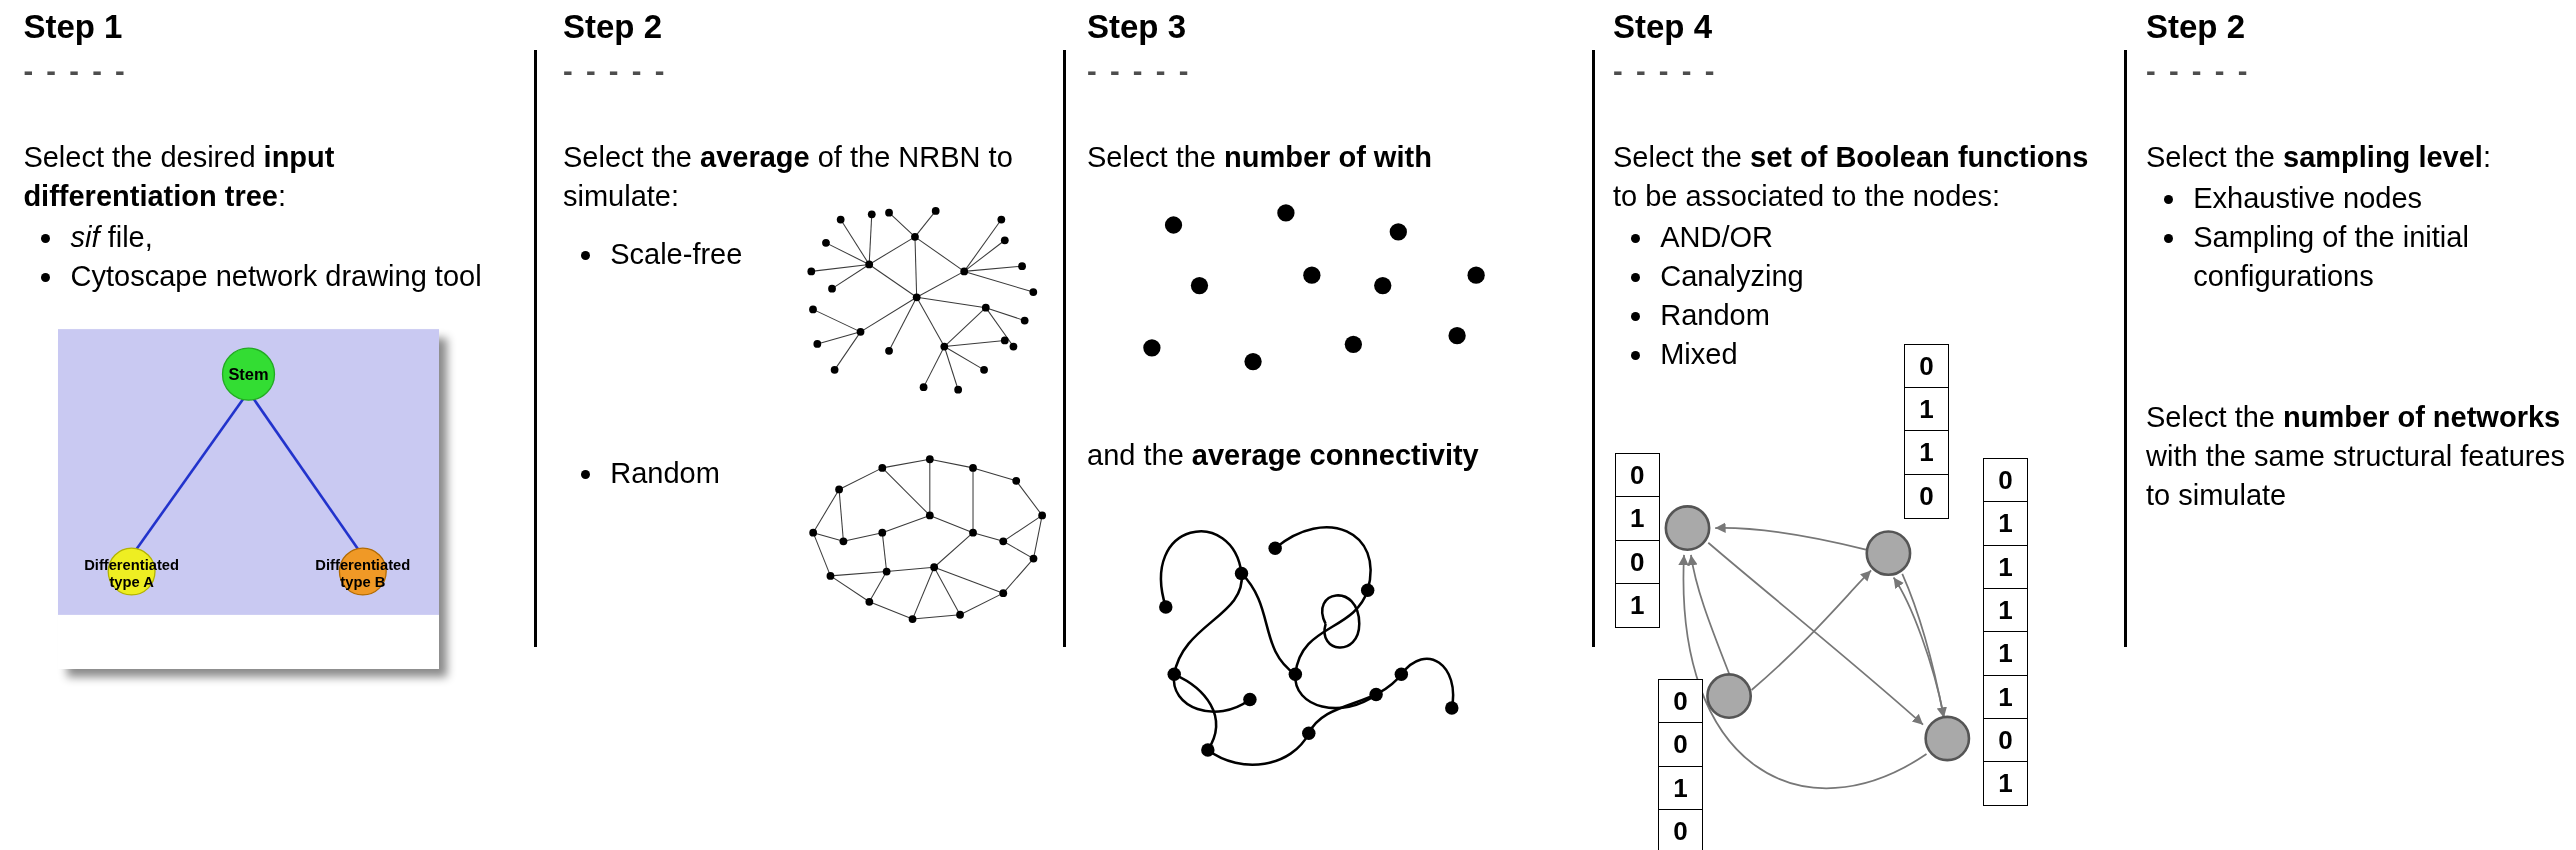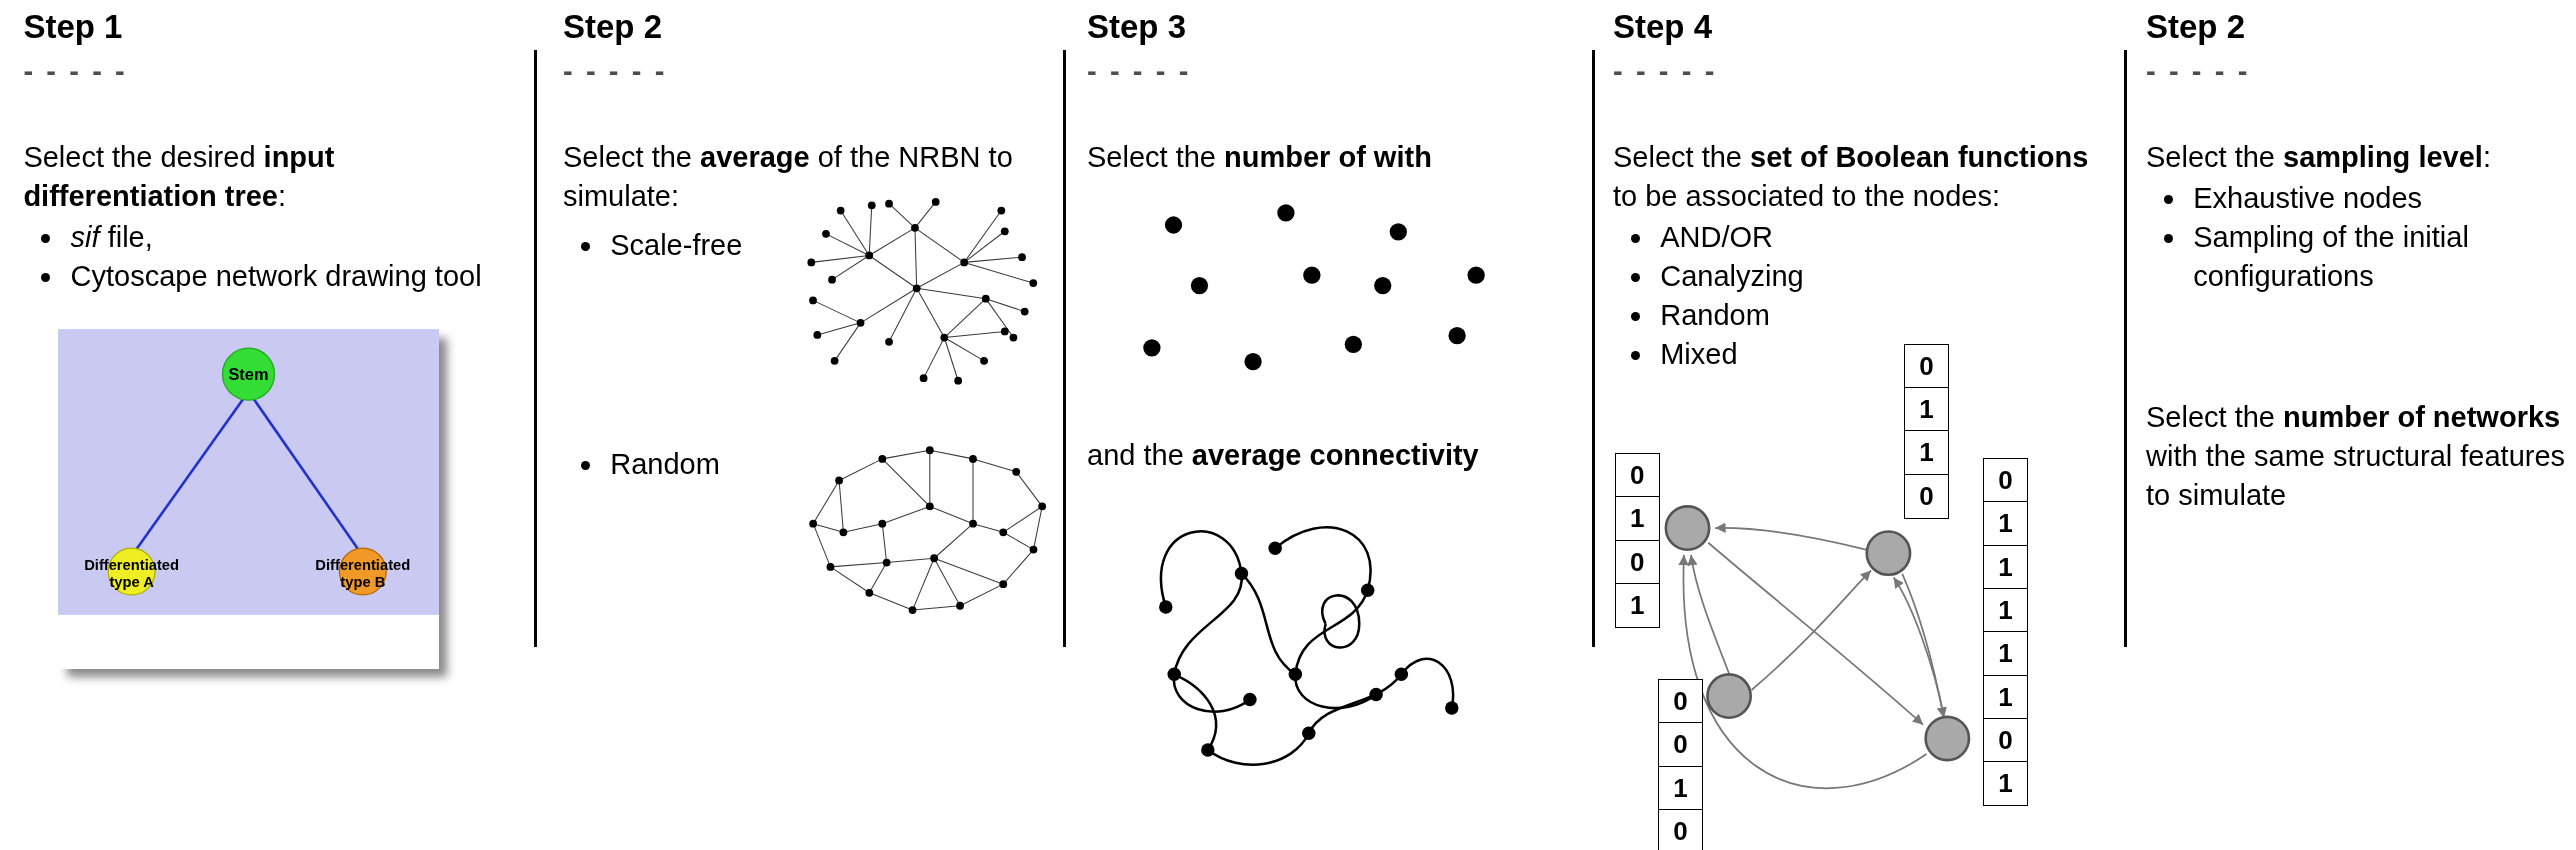--- a/index.html
+++ b/index.html
@@ -44,21 +44,21 @@
   .tree-wrap {
     margin-top: 33px; margin-left: 35px;
     width: 381px; height: 340px;
     box-shadow: 8.7px 8.7px 8.7px #8a8a8a;
   }
   .tree-wrap svg { display: block; }
   .tree-label { font-size: 17px; font-weight: bold; }
   .stem-label { font-size: 19px; font-weight: bold; }
 
   
-  .nb-row { display: flex; align-items: flex-start; margin-top: 8px; }
+  .nb-row { display: flex; align-items: flex-start; margin-top: 17px; }
   .nb-row ul.bullets { width: 182px; flex: 0 0 auto; }
   .net-svg { flex: 0 0 auto; }
   .sf-svg { margin-top: -29px; }
   .rn-svg { margin-top: -22.5px; }
   .net-svg line { stroke: #3a3a3a; stroke-width: 1.2; }
   .net-svg circle { fill: #000; }
 
   
   .dots-svg { display: block; margin: 22.5px 0 0 26px; }
   .dots-svg circle { fill: #000; }

